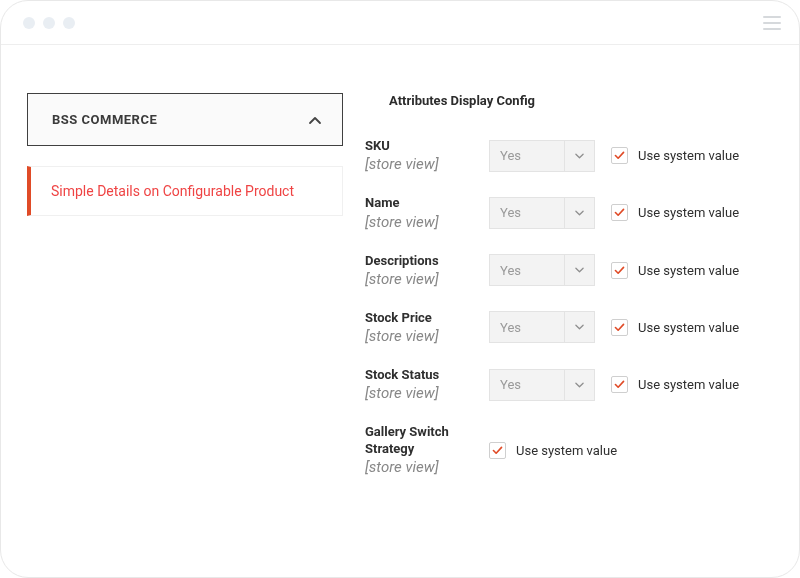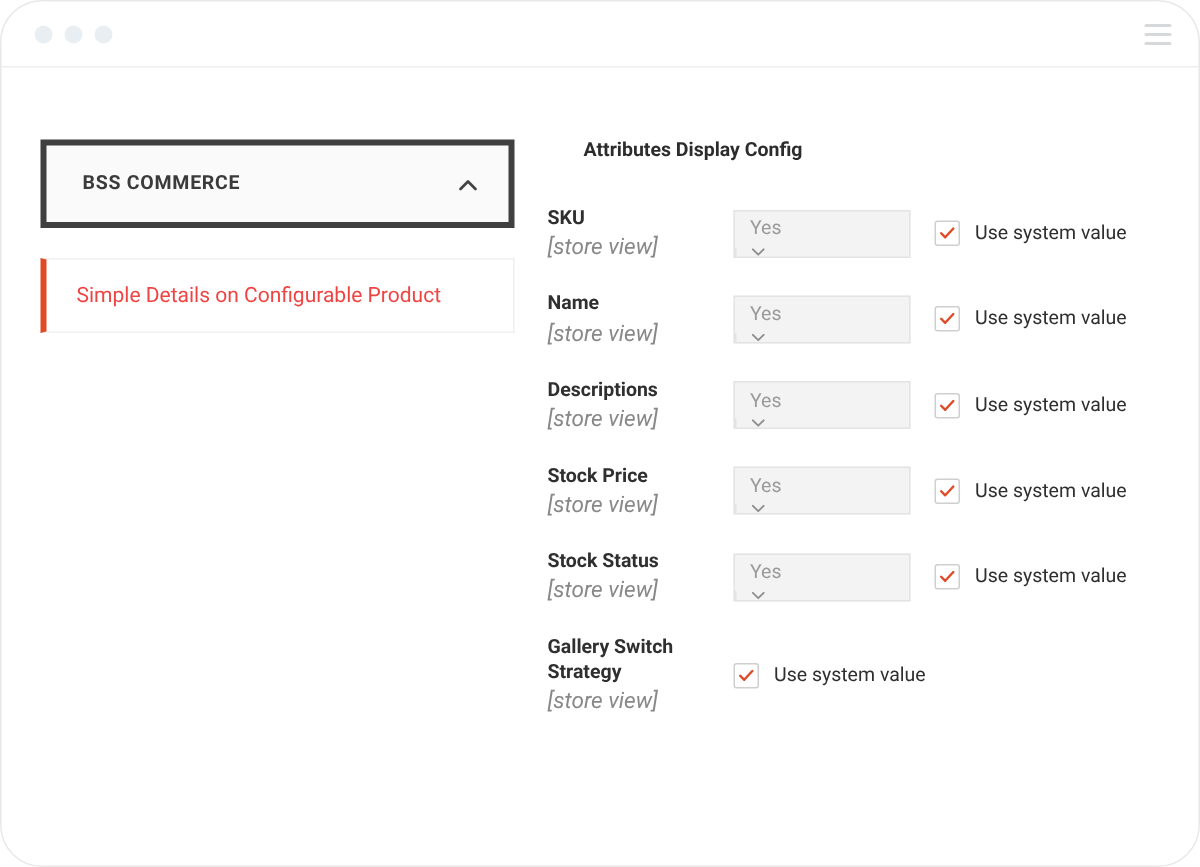--- a/index.html
+++ b/index.html
@@ -42,21 +42,21 @@
     .content {
       display: flex;
       padding: 48px 26px 0 26px;
       gap: 22px;
     }
 
     
     .sidebar { width: 316px; flex: 0 0 316px; }
     .sidebar-section {
       background: #fafafa;
-      border: 4px solid #404040;
+      border: 1px solid #404040;
       padding: 18px 20px 18px 24px;
       display: flex; align-items: center; justify-content: space-between;
       cursor: pointer;
     }
     .sidebar-section-title {
       font-weight: 700;
       font-size: 13px;
       letter-spacing: 0.5px;
       color: #3b3b3b;
     }
@@ -101,26 +101,25 @@
     }
     .field-scope {
       font-size: 15px;
       color: #888;
       margin-top: 1px;
       font-style: italic;
     }
     .select {
       display: flex;
       align-items: stretch;
-      width: 118px;
+      width: 106px;
       height: 32px;
       border: 1px solid #e3e3e3;
       background: #f3f3f3;
       color: #9a9a9a;
-      flex-direction: column;
     }
     .select-value {
       flex: 1;
       display: flex; align-items: center;
       padding: 0 10px;
       font-size: 13px;
     }
     .select-caret {
       width: 30px;
       border-left: 1px solid #e3e3e3;

